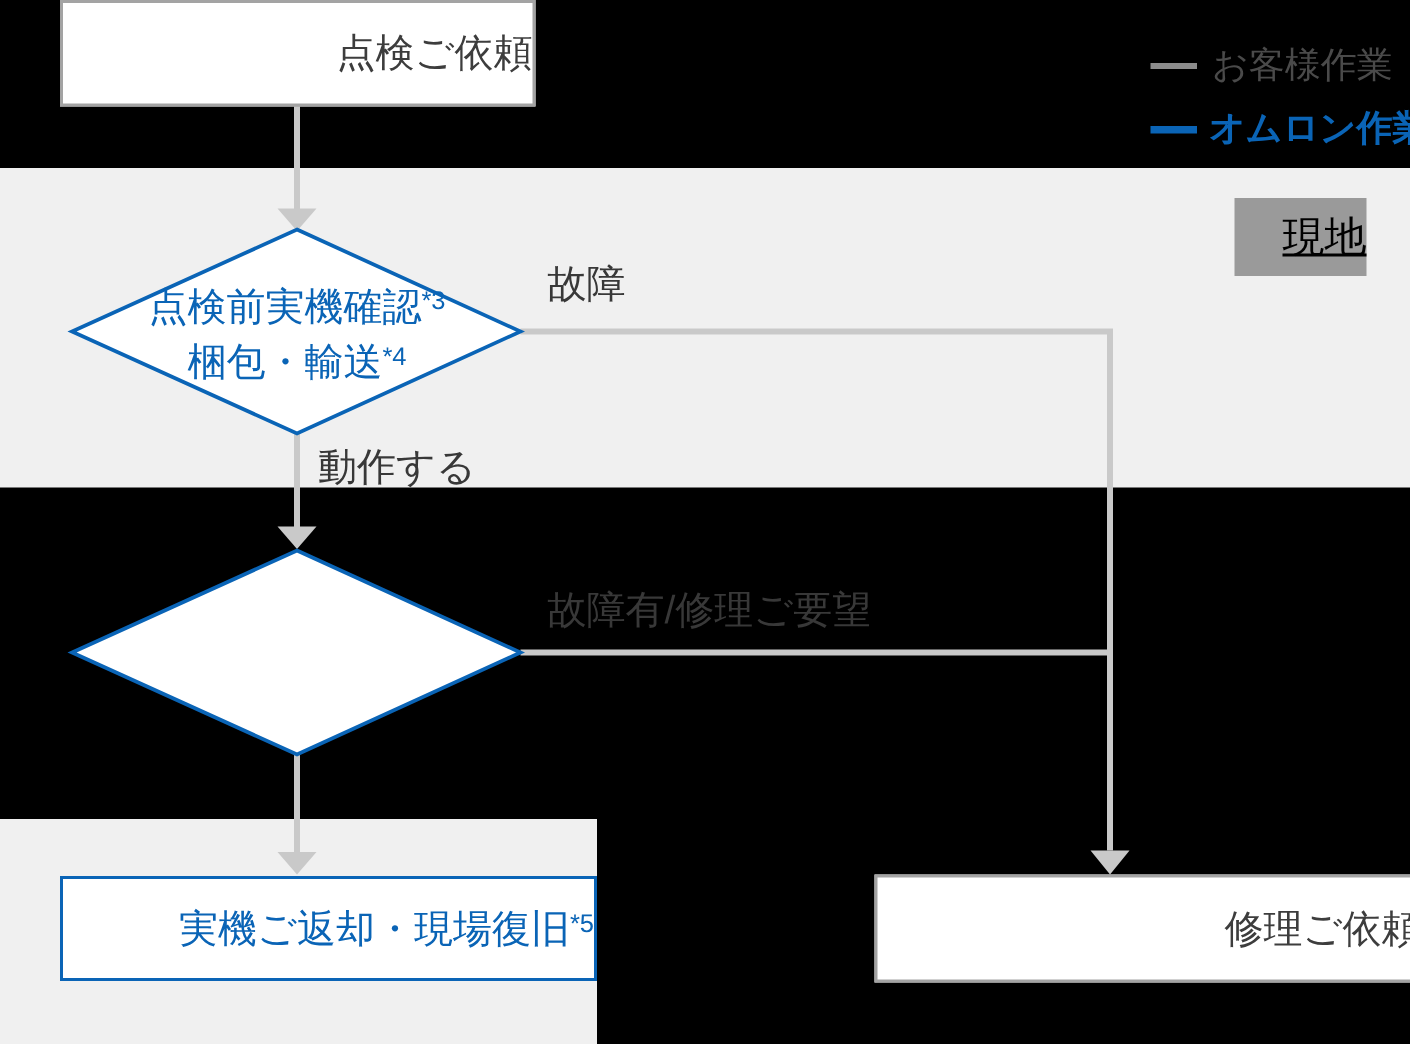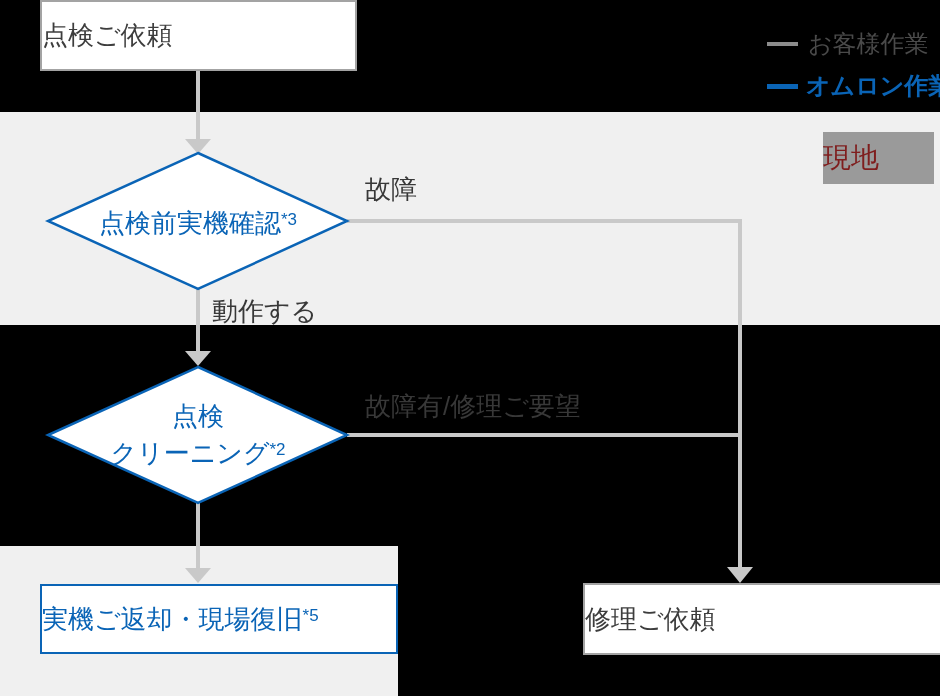--- a/index.html
+++ b/index.html
@@ -18,27 +18,27 @@
     position:relative;width:940px;height:696px;background:#000;overflow:hidden;
     font-family:"Liberation Sans","DejaVu Sans",sans-serif;
   }
   .band{position:absolute;left:0;top:112px;width:940px;height:213px;background:var(--band-gray);}
   .panel-bl{position:absolute;left:0;top:546px;width:398px;height:150px;background:var(--band-gray);}
   svg.overlay{position:absolute;left:0;top:0;}
   .edge{fill:none;stroke:var(--line-gray);stroke-width:4;}
   .arrow{fill:var(--line-gray);}
   .diamond{fill:#ffffff;stroke:var(--blue);stroke-width:2.5;}
   .node{
-    position:absolute;display:flex;align-items:center;justify-content:flex-start;
+    position:absolute;display:flex;align-items:center;justify-content:flex-end;
     text-align:center;box-sizing:border-box;background:#fff;white-space:nowrap;
   }
   .start-box{left:40px;top:0;width:317px;height:71px;border:2px solid var(--box-border-gray);color:var(--text-dark);font-size:26px;}
   .repair-box{left:583px;top:583px;width:366px;height:72px;border:2px solid var(--box-border-gray);color:var(--text-dark);font-size:26px;}
   .return-box{left:40px;top:584px;width:358px;height:70px;border:2px solid var(--blue);color:var(--blue);font-size:26px;}
-  .genchi{left:823px;top:132px;width:111px;height:52px;background:var(--genchi-bg);color:#7f1d1d;font-size:28px;border:none;}
+  .genchi{left:823px;top:132px;width:88px;height:52px;background:var(--genchi-bg);color:#000000;font-size:28px;border:none;text-decoration:underline;}
   .diamond-label{
     position:absolute;display:flex;flex-direction:column;align-items:center;justify-content:center;
     color:var(--blue);font-size:26px;line-height:33px;text-align:center;pointer-events:none;
   }
   .d1{left:48px;top:153px;width:300px;height:136px;}
   .d2{left:48px;top:367px;width:300px;height:136px;}
   .edge-label{position:absolute;color:var(--label-dark);font-size:26px;line-height:30px;white-space:nowrap;}
   .lbl-fault{left:365px;top:176px;font-family:Liberation Mono, monospace;}
   .lbl-works{left:212px;top:296px;}
   .lbl-fault-repair{left:365px;top:391px;}
@@ -81,26 +81,23 @@
     <span>現地</span>
   </div>
 
   <span class="legend-line customer"></span>
   <span class="legend-text customer">お客様作業</span>
   <span class="legend-line omron"></span>
   <span class="legend-text omron">オムロン作業</span>
 
   <div class="diamond-label d1">
     <span><span>点検前実機確認</span><span class="sup">*3</span></span>
+    <span><span>梱包・輸送</span><span class="sup">*4</span></span>
   </div>
 
-  <div class="diamond-label d2">
-    <span>点検</span>
-    <span><span>クリーニング</span><span class="sup">*2</span></span>
-  </div>
 
   <span class="edge-label lbl-fault">故障</span>
   <span class="edge-label lbl-fault-repair">故障有/修理ご要望</span>
   <span class="edge-label lbl-works">動作する</span>
 
   <div class="node return-box">
     <span><span>実機ご返却・現場復旧</span><span class="sup">*5</span></span>
   </div>
 
   <div class="node repair-box">

